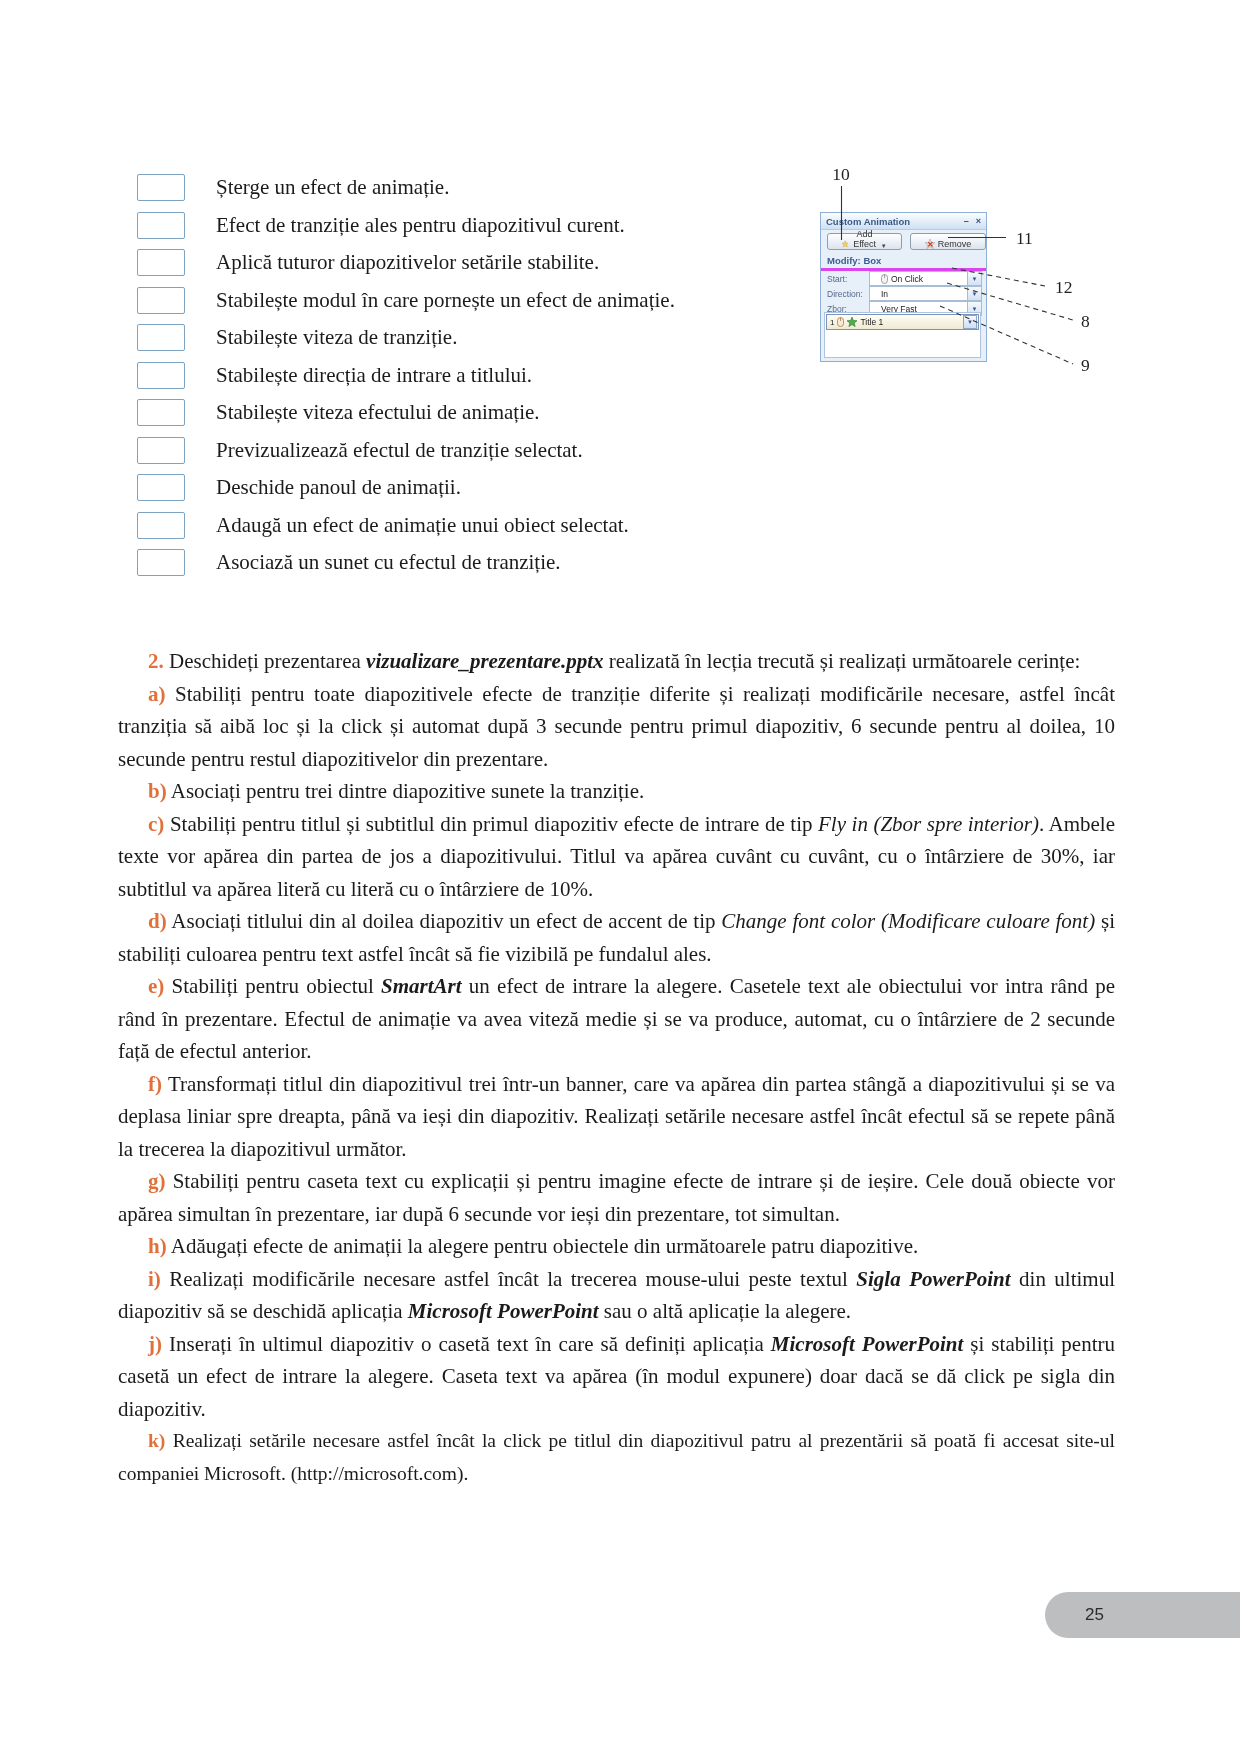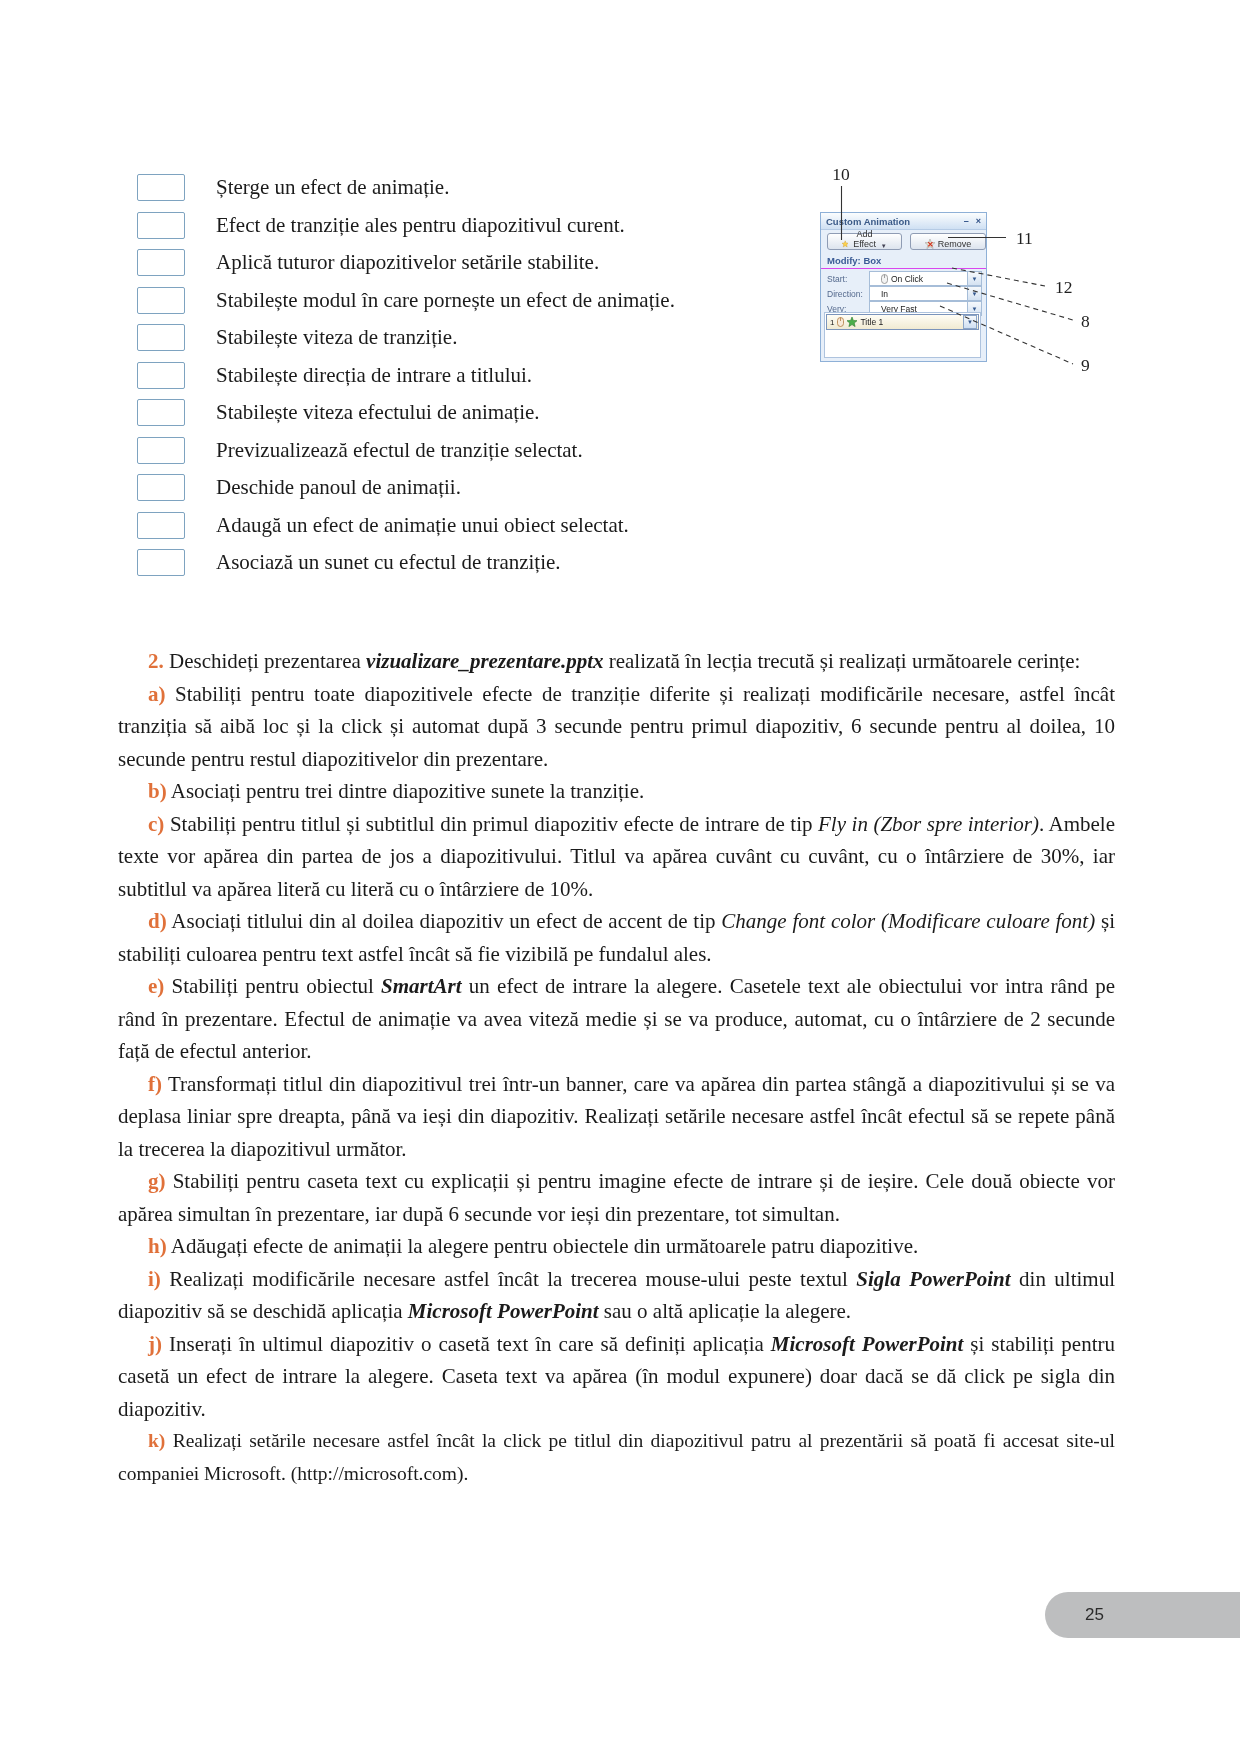--- a/index.html
+++ b/index.html
@@ -43,21 +43,21 @@
   .pbtn{
     display:inline-flex;align-items:flex-end;gap:3px;height:17px;
     background:linear-gradient(#ffffff,#dde4ee);border:1px solid #8f9cb4;
     border-radius:3px;padding:0 14px;font-size:9px;color:#333;
     font-family:"Liberation Sans",sans-serif;
   }
   .arr{font-size:6px;color:#445;}
   .modify{
     position:absolute;left:0;top:41px;width:100%;box-sizing:border-box;
     padding:1px 6px 2px;font-size:9.5px;font-weight:bold;color:#3b5c95;
-    border-bottom:1px solid #d946ef;
+    border-bottom:3px solid #d946ef;
   }
   .frow{position:absolute;left:6px;display:flex;align-items:center;width:155px;}
   .frow.r0{top:58px;} .frow.r1{top:73px;} .frow.r2{top:88px;}
   .flabel{width:42px;font-size:8.5px;color:#54698d;flex:0 0 auto;}
   .fval{
     flex:1;display:flex;align-items:center;height:13px;background:#fff;
     border:1px solid #a6bdd8;font-size:8.5px;color:#222;padding-left:11px;gap:3px;
   }
   .dd{
     margin-left:auto;width:13px;height:13px;display:flex;align-items:center;
@@ -189,21 +189,21 @@
       </span>
     </div>
     <div class="frow r1">
       <span class="flabel">Direction:</span>
       <span class="fval">
         <span>In</span>
         <span class="dd">▼</span>
       </span>
     </div>
     <div class="frow r2">
-      <span class="flabel">Very:</span>
+      <span class="flabel">Zbor:</span>
       <span class="fval">
         <span>Very Fast</span>
         <span class="dd">▼</span>
       </span>
     </div>
 
     <div class="alist">
       <div class="aitem">
         <span class="anum">1</span>
         <svg width="7" height="10" viewBox="0 0 7 10">

